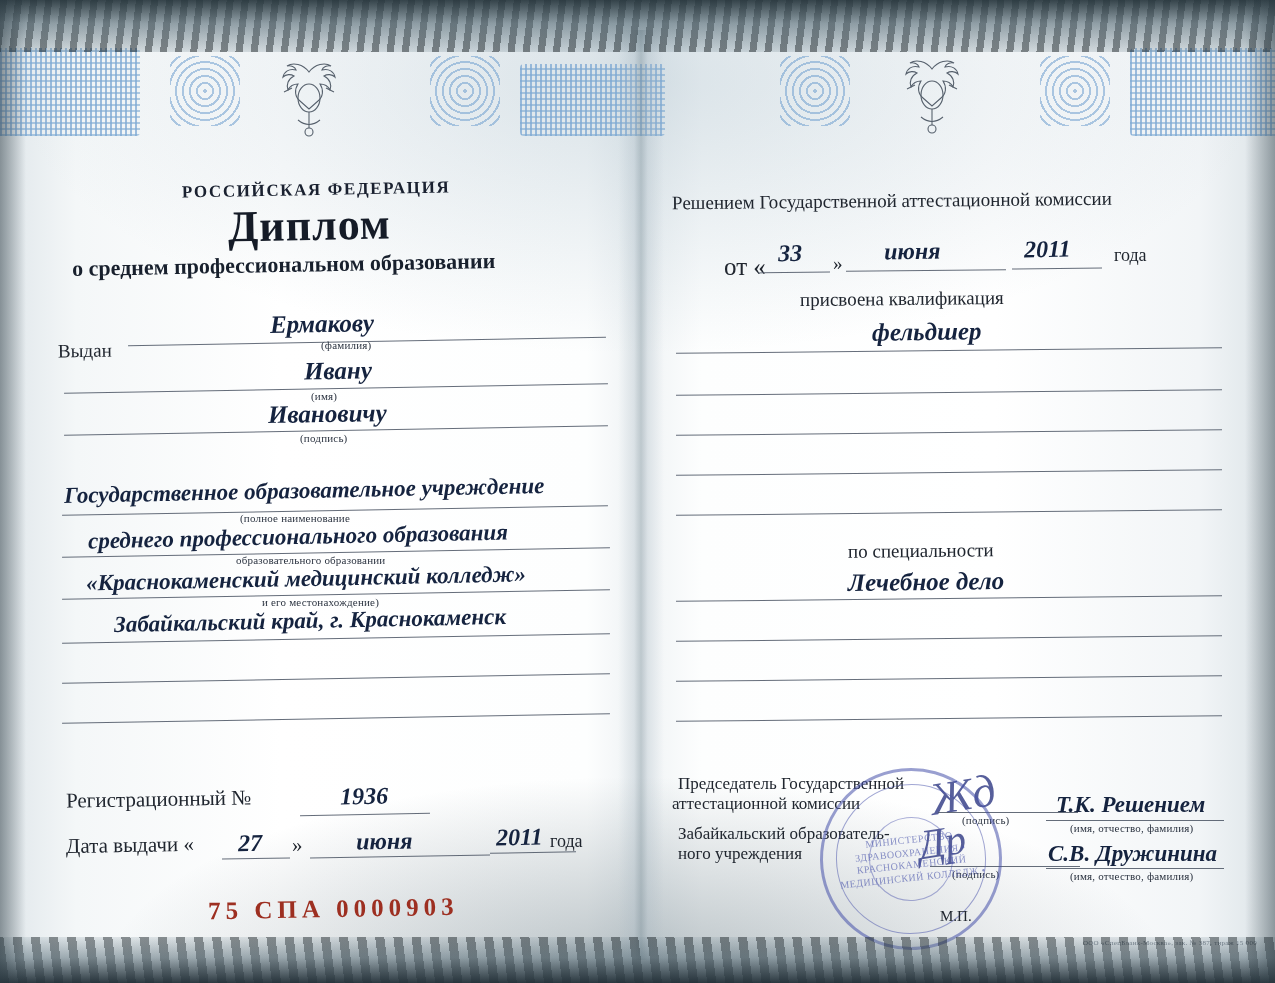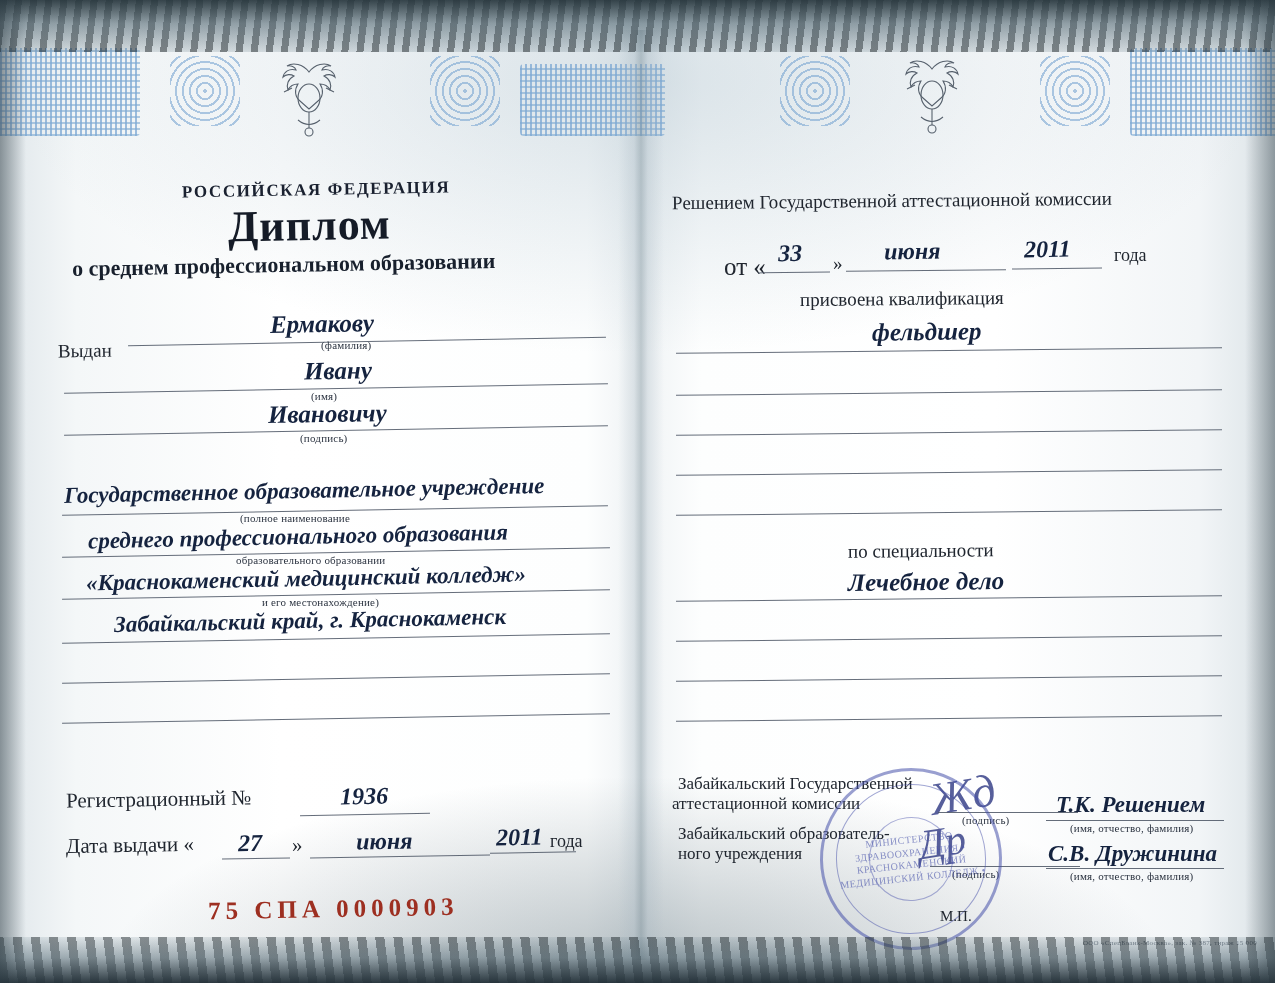--- a/index.html
+++ b/index.html
@@ -298,21 +298,21 @@
   <div class="rule" style="left:676px; top:512px; width:546px; transform:rotate(-0.6deg);"></div>
 
   <div class="t lbl" style="left:848px; top:540px; font-size:19px; transform:rotate(-0.6deg);">по специальности</div>
   <div class="t hand" style="left:848px; top:568px; font-size:25px; transform:rotate(-0.8deg);">Лечебное дело</div>
 
   <div class="rule" style="left:676px; top:598px; width:546px; transform:rotate(-0.6deg);"></div>
   <div class="rule" style="left:676px; top:638px; width:546px; transform:rotate(-0.6deg);"></div>
   <div class="rule" style="left:676px; top:678px; width:546px; transform:rotate(-0.6deg);"></div>
   <div class="rule" style="left:676px; top:718px; width:546px; transform:rotate(-0.6deg);"></div>
 
-  <div class="t lbl" style="left:678px; top:774px; font-size:17px;">Забайкальский Государственной</div>
+  <div class="t lbl" style="left:678px; top:774px; font-size:17px;">Председатель Государственной</div>
   <div class="t lbl" style="left:672px; top:794px; font-size:17px;">аттестационной комиссии</div>
 
   <div class="sig sig1">Жд</div>
   <div class="rule" style="left:938px; top:812px; width:140px;"></div>
   <div class="t tiny" style="left:962px; top:814px;">(подпись)</div>
 
   <div class="t hand" style="left:1056px; top:792px; font-size:23px;">Т.К. Решением</div>
   <div class="rule" style="left:1046px; top:820px; width:178px;"></div>
   <div class="t tiny" style="left:1070px; top:822px;">(имя, отчество, фамилия)</div>
 

